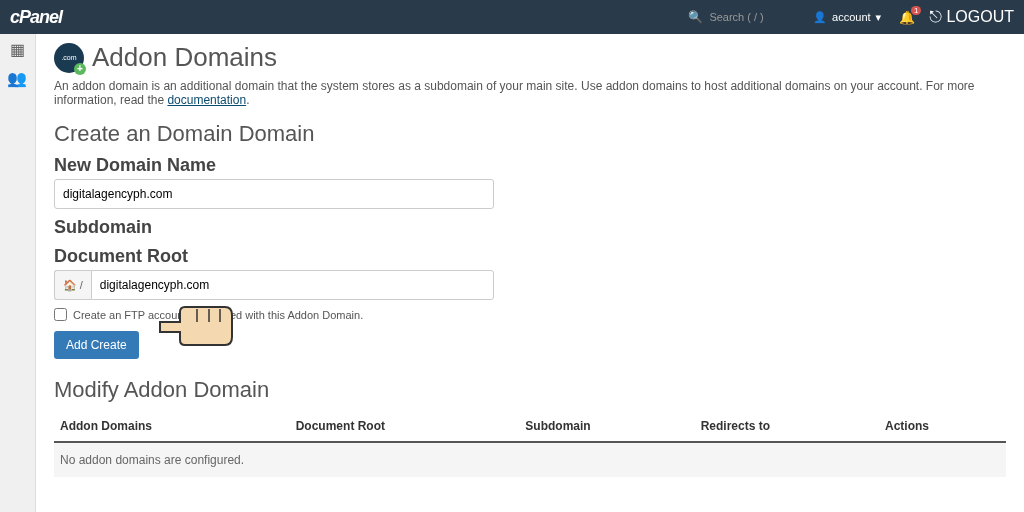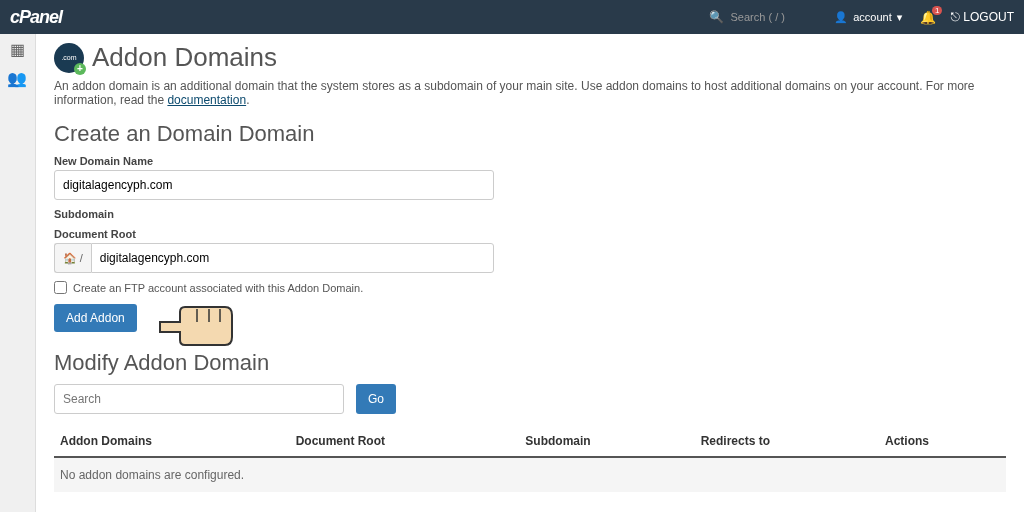--- a/index.html
+++ b/index.html
@@ -7,34 +7,34 @@
 .header{background:#293a4a;height:30px;display:flex;align-items:center;padding:17px 10px;color:#fff}
 .logo{font-style:italic;font-weight:bold;font-size:18px;letter-spacing:-1px}
 .spacer{flex:1}
 .search-wrap{display:flex;align-items:center;gap:6px;margin-right:14px}
 .search-icon{font-size:12px}
 .search-input{background:transparent;border:none;color:#ccc;font-size:11px;width:80px;outline:none}
 .search-input::placeholder{color:#999}
 .user-btn{display:flex;align-items:center;gap:5px;font-size:11px;padding:0 10px;cursor:pointer}
 .bell-wrap{position:relative;padding:0 8px;cursor:pointer}
 .bell-badge{position:absolute;top:-4px;right:2px;background:#d9534f;color:#fff;font-size:8px;padding:0 3px;border-radius:6px}
-.logout{font-size:12px;padding-left:6px;cursor:pointer}
+.logout{font-size:16px;padding-left:6px;cursor:pointer}
 .layout{display:flex;height:calc(100% - 30px)}
 .sidebar{width:36px;background:#f0f0f0;border-right:1px solid #ddd;padding-top:6px;display:flex;flex-direction:column;align-items:center;gap:10px}
 .sidebar-item{font-size:16px;color:#666;cursor:pointer}
 .main{flex:1;padding:8px 18px;overflow:auto}
 .page-title-row{display:flex;align-items:center;gap:8px;margin-bottom:6px}
 .globe-icon{width:30px;height:30px;border-radius:50%;background:#1a3a52;position:relative;display:flex;align-items:center;justify-content:center;color:#fff;font-size:7px}
 .globe-plus{position:absolute;bottom:-2px;right:-2px;width:12px;height:12px;border-radius:50%;background:#5cb85c;color:#fff;font-size:10px;display:flex;align-items:center;justify-content:center;font-weight:bold}
 h1{font-size:26px;font-weight:300;color:#555}
 .desc{font-size:12px;color:#555;margin-bottom:14px}
 .desc a{color:#0c4a6e;text-decoration:underline}
 h2{font-size:22px;font-weight:300;color:#555;margin-bottom:8px}
 .form-group{margin-bottom:8px}
-.form-label{font-size:11px;font-weight:bold;color:#444;display:block;margin-bottom:3px}
+.form-label{font-size:18px;font-weight:bold;color:#444;display:block;margin-bottom:3px}
 .form-input{width:440px;height:30px;border:1px solid #ccc;border-radius:3px;padding:0 8px;font-size:12px}
 .docroot-row{display:flex;width:440px}
 .home-prefix{border:1px solid #ccc;border-right:none;border-radius:3px 0 0 3px;background:#f5f5f5;padding:0 8px;display:flex;align-items:center;font-size:11px;color:#666;gap:3px}
 .docroot-input{flex:1;height:30px;border:1px solid #ccc;border-radius:0 3px 3px 0;padding:0 8px;font-size:12px}
 .checkbox-row{display:flex;align-items:center;gap:6px;font-size:11px;color:#555;margin:6px 0 10px}
 .btn-primary{background:#337ab7;color:#fff;border:none;border-radius:3px;padding:7px 12px;font-size:12px;cursor:pointer}
 .hand-pointer{position:absolute;left:155px;top:297px;pointer-events:none}
 .search-row{display:flex;gap:12px;margin-bottom:12px}
 .search-box{width:290px;height:30px;border:1px solid #ccc;border-radius:3px;padding:0 8px;font-size:12px}
 .table{width:100%;border-collapse:collapse}
@@ -106,35 +106,31 @@
         </div>
         <input class="docroot-input" value="digitalagencyph.com" style="">
       </div>
     </div>
 
     <div class="checkbox-row">
       <input type="checkbox" style="">
       <span>Create an FTP account associated with this Addon Domain.</span>
     </div>
 
-    <button class="btn-primary">Add Addon</button>
+    <button class="btn-primary">Add Create</button>
 
     <svg class="hand-pointer" width="80" height="55" viewBox="0 0 80 55">
       <path d="M5 25 L25 25 L25 15 Q25 10 30 10 L70 10 Q77 10 77 18 L77 40 Q77 48 70 48 L30 48 Q25 48 25 43 L25 35 L5 35 Z" fill="#f4d9b0" stroke="#333" stroke-width="2"></path>
       <line x1="42" y1="12" x2="42" y2="25" stroke="#333" stroke-width="1.5"></line>
       <line x1="54" y1="12" x2="54" y2="25" stroke="#333" stroke-width="1.5"></line>
       <line x1="65" y1="12" x2="65" y2="25" stroke="#333" stroke-width="1.5"></line>
     </svg>
 
     <h2 class="section-gap">Modify Addon Domain</h2>
 
-    <div class="search-row">
-      <input class="search-box" placeholder="Search" style="">
-      <button class="btn-primary">Go</button>
-    </div>
 
     <table class="table">
       <thead>
         <tr>
           <th>Addon Domains</th>
           <th>Document Root</th>
           <th>Subdomain</th>
           <th>Redirects to</th>
           <th>Actions</th>
         </tr>

